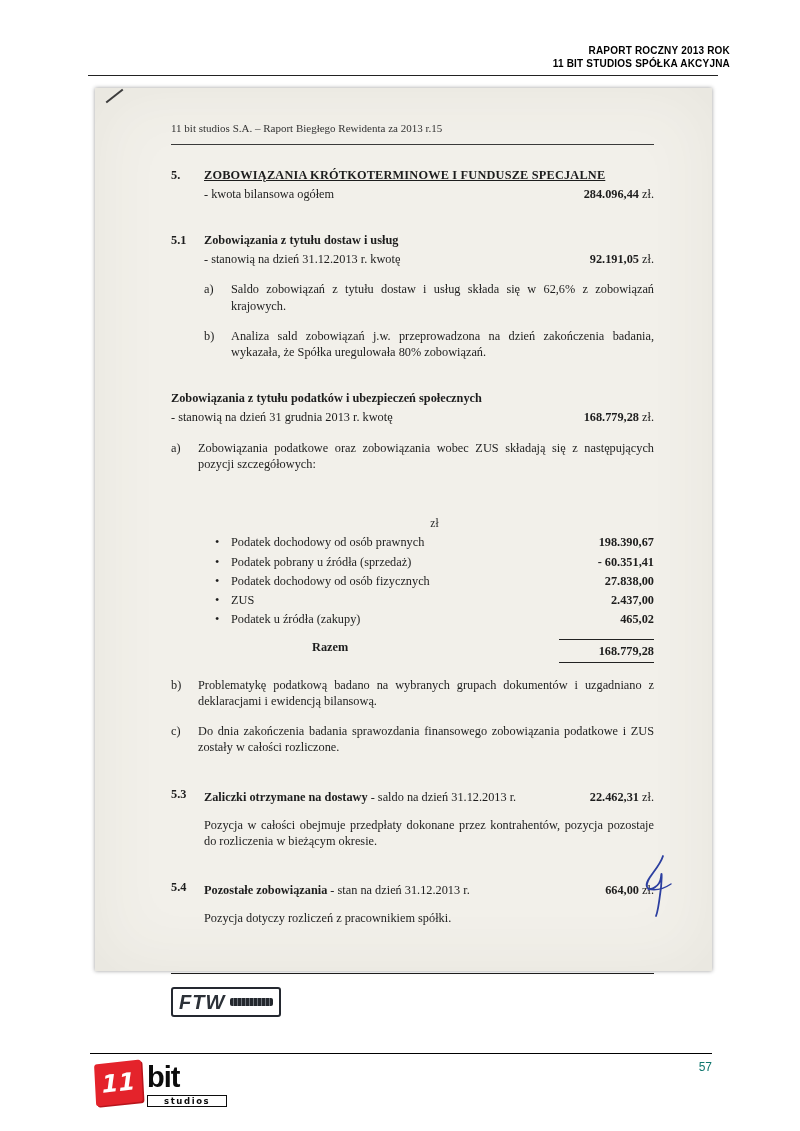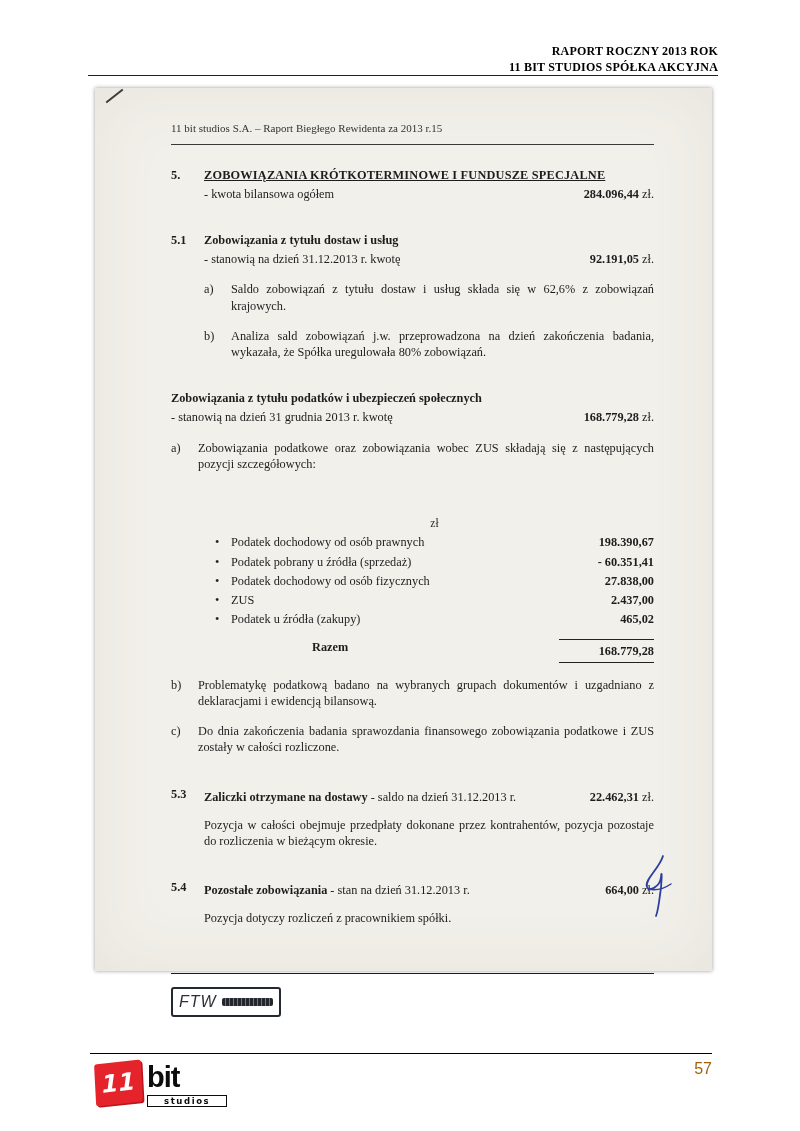--- a/index.html
+++ b/index.html
@@ -7,24 +7,24 @@
   body {
     background:#ffffff;
     position:relative;
     font-family:"Liberation Serif", serif;
     color:#1c1c1c;
     overflow:hidden;
   }
 
   
   .hdr {
-    position:absolute; top:44px; left:88px; right:82px;
+    position:absolute; top:44px; left:88px; right:70px;
     text-align:right;
-    font-family:Liberation Serif, serif;
-    font-size:12px; font-weight:bold; line-height:1.3; color:#000;
+    font-family:Liberation Sans, sans-serif;
+    font-size:10px; font-weight:bold; line-height:1.3; color:#000;
     letter-spacing:.2px;
   }
   .hdr-rule {
     position:absolute; top:75px; left:88px; right:82px;
     border-top:1.5px solid #222;
   }
 
   
   .scan {
     position:absolute; left:95px; top:88px; width:617px; height:883px;
@@ -79,36 +79,36 @@
 
   
   .stamp {
     margin-top:13px; width:110px; height:30px;
     border:2px solid #242830; border-radius:3px;
     display:flex; align-items:center; padding:0 6px; gap:5px;
     background:rgba(255,255,255,.25);
   }
   .stamp-ftw {
     font-family:"Liberation Sans", sans-serif;
-    font-weight:400; font-style:italic; font-size:16px;
+    font-weight:700; font-style:italic; font-size:20px;
     letter-spacing:1px; color:#2c3138; line-height:1;
   }
   .stamp-strip {
     display:block; height:8px; flex:1; border-radius:2px;
     background-image:repeating-linear-gradient(90deg,#23272d 0 3px,#70757c 3px 4px);
     background-color:#23272d;
   }
 
   .signature { position:absolute; right:38px; bottom:52px; }
 
   
   .ftr-rule { position:absolute; left:90px; right:88px; top:1053px; border-top:1.2px solid #000; }
   .page-num {
     position:absolute; right:88px; top:1060px;
-    font-family:"Liberation Sans", sans-serif; font-size:16px; color:#a16207;
+    font-family:"Liberation Sans", sans-serif; font-size:12px; color:#0f766e;
   }
   .logo { position:absolute; left:95px; top:1062px; display:flex; align-items:flex-start; }
   .logo-red {
     width:47px; height:42px; background:#e4232b; border-radius:3px;
     transform:rotate(-6deg) skewX(-3deg);
     display:flex; align-items:center; justify-content:center;
     box-shadow:1.5px 1.5px 0 #b8151c;
   }
   .logo-red span {
     color:#fff; font-family:"DejaVu Sans", sans-serif;

